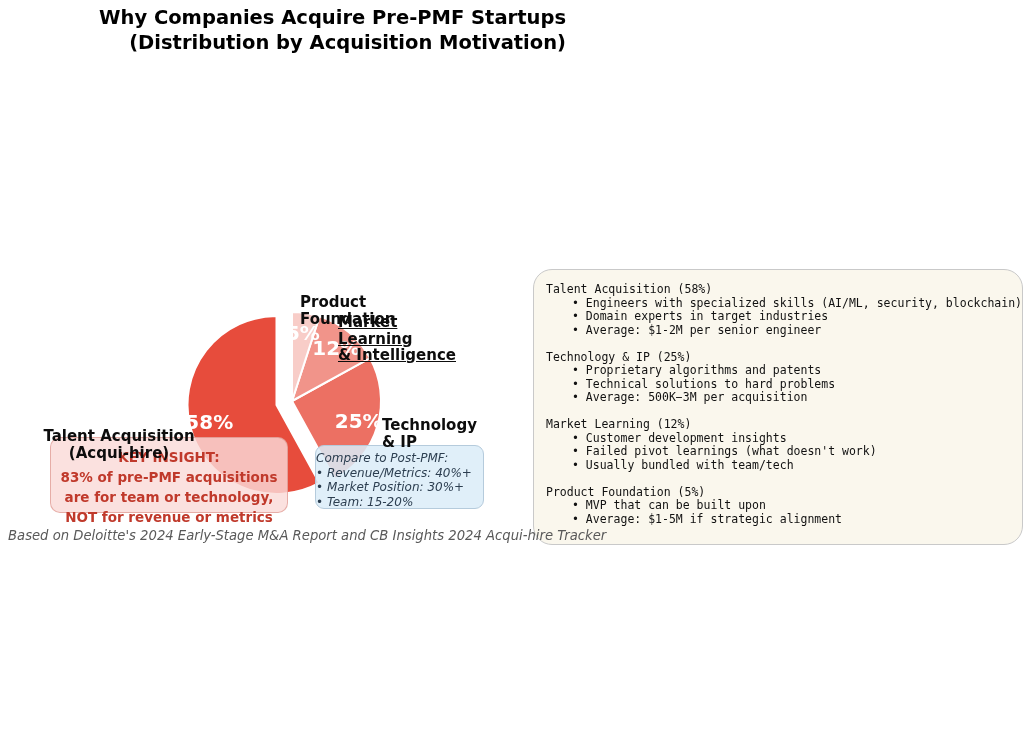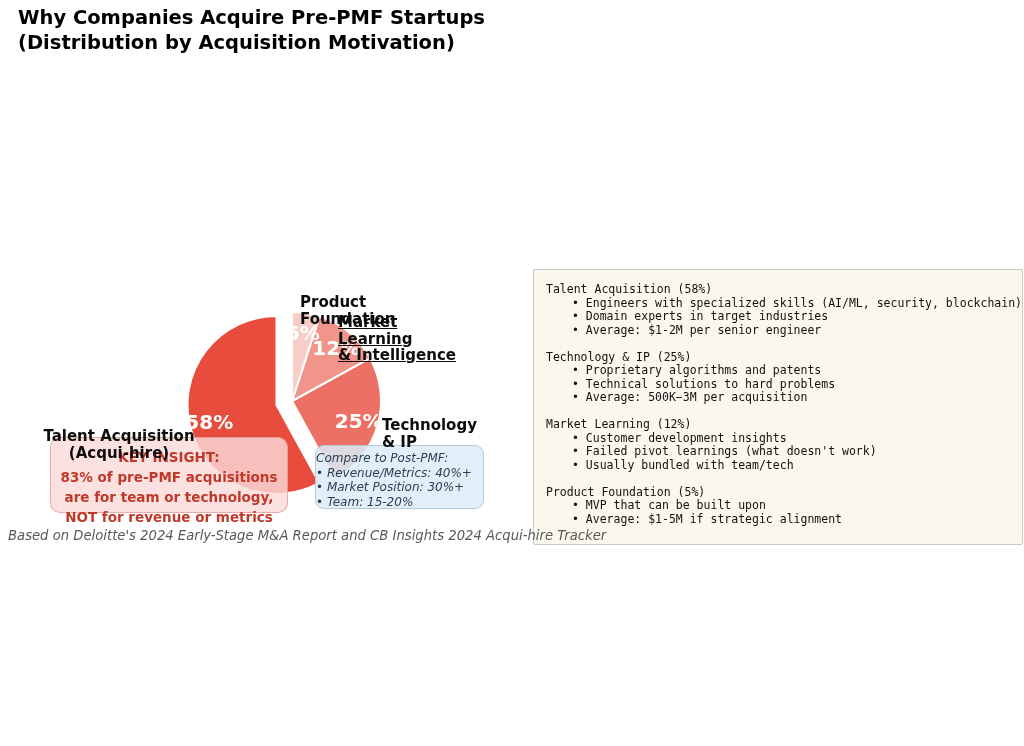--- a/index.html
+++ b/index.html
@@ -3,21 +3,21 @@
 <meta charset="utf-8">
 <style>
   html, body { margin: 0; padding: 0; background: #ffffff; }
   .page {
     position: relative; width: 1024px; height: 746px;
     background: #ffffff; overflow: hidden;
     font-family: "DejaVu Sans", sans-serif;
   }
   .chart-title {
     position: absolute; left: 18px; top: 5px; width: 548px;
-    text-align: left; font-weight: bold; font-size: 19.5px; line-height: 25px;
+    text-align: right; font-weight: bold; font-size: 19.5px; line-height: 25px;
     color: #000000; white-space: pre-line;
   }
   .pie-svg { position: absolute; left: 0; top: 0; z-index: 1; }
   .pct {
     font-family: "DejaVu Sans", sans-serif;
     font-size: 20px; font-weight: bold; fill: #ffffff; text-anchor: middle;
   }
   .slice-label {
     position: absolute; z-index: 3; font-weight: bold; font-size: 15px;
     line-height: 16.5px; color: #0d0d0d; white-space: pre-line;
@@ -40,21 +40,21 @@
     box-sizing: border-box; z-index: 2;
     background: rgba(219, 236, 248, 0.85);
     border: 1px solid #b5cbdc;
     border-radius: 9px;
     text-align: left; font-style: italic; font-size: 12px; line-height: 14.5px;
     color: #2c3e50; padding-top: 5px; white-space: pre-line;
   }
   .detail-panel {
     position: absolute; left: 533px; top: 269px; width: 490px; height: 276px;
     box-sizing: border-box; z-index: 1;
-    background: #faf7ed; border: 1.5px solid #c9c9c9; border-radius: 2px;
+    background: #faf7ed; border: 1.5px solid #c9c9c9; border-radius: 19px;
     padding: 13px 8px 8px 12px;
     font-family: "DejaVu Sans Mono", monospace;
     font-size: 11.5px; line-height: 13.5px; color: #111111;
     overflow: hidden;
   }
   .panel-section { margin-bottom: 13.5px; }
   .panel-heading { white-space: pre; }
   .panel-bullet  { padding-left: 26px; white-space: pre; }
   .source-caption {
     position: absolute; left: 8px; top: 528px; z-index: 1;

